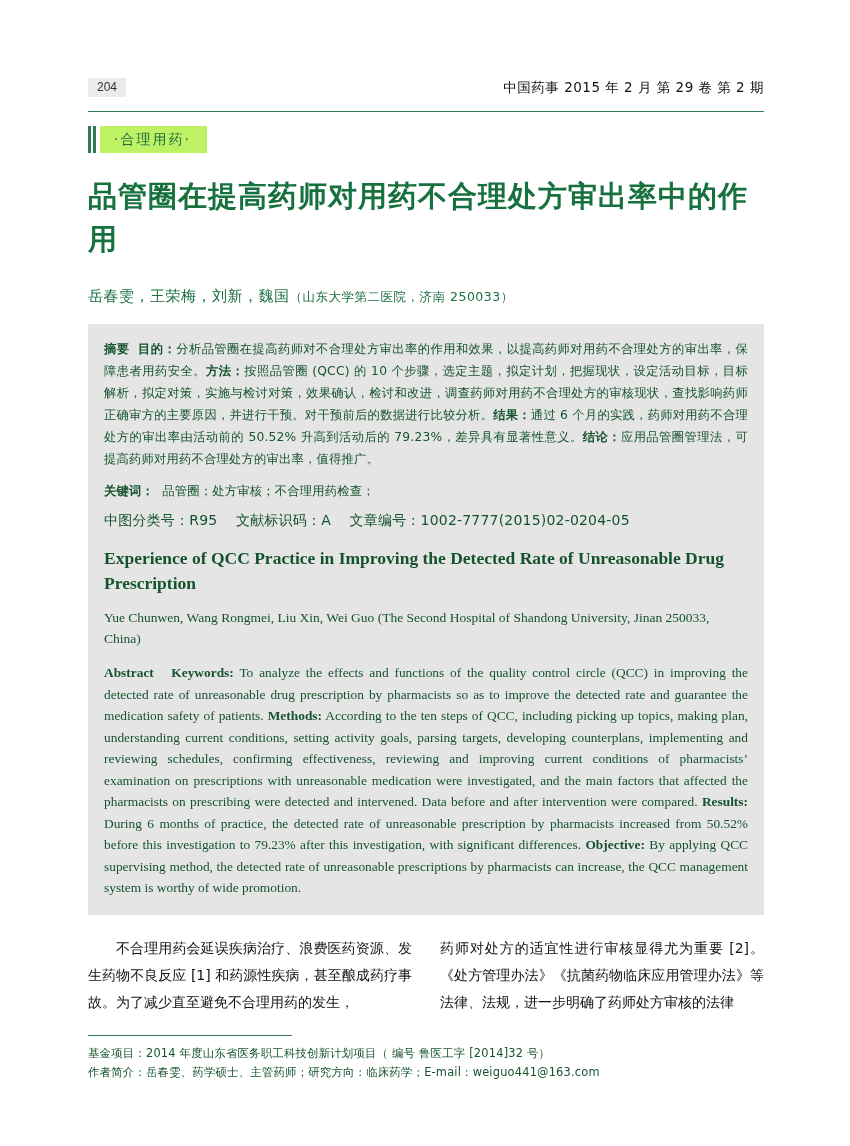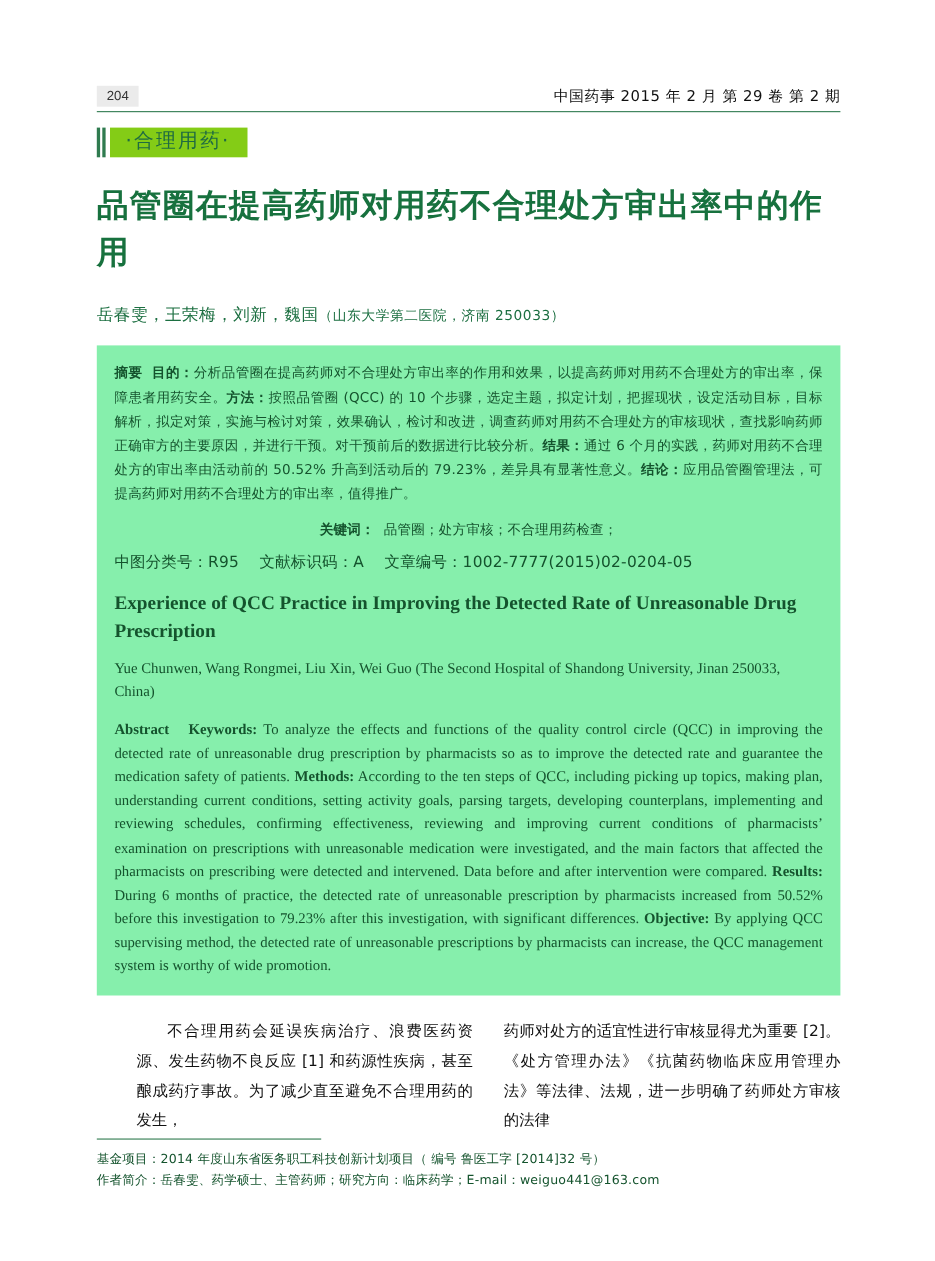--- a/index.html
+++ b/index.html
@@ -17,21 +17,21 @@
     padding:0;
   }
   .inner{
     position:absolute;
     left:88px;top:78px;width:676px;
   }
 
   
   .runhead{
     display:flex;align-items:flex-end;justify-content:space-between;
-    padding-bottom:4px;
+    padding-bottom:14px;
     border-bottom:1.6px solid #2f7b4f;
   }
   .folio{
     background:#ebebeb;
     color:#333;
     font-family:"Liberation Sans","DejaVu Sans",sans-serif;
     font-size:12px;
     padding:2px 9px 2px 9px;
     line-height:15px;
   }
@@ -45,24 +45,24 @@
   
   .coltag-wrap{
     margin-top:14px;
     display:flex;align-items:stretch;
   }
   .coltag-bars{
     display:flex;gap:2px;margin-right:4px;
   }
   .coltag-bars i{display:block;width:3px;background:#2f7b4f;}
   .coltag{
-    background:#84cc16;
+    background:#bef264;
     color:#1f6b42;
     font-family:"DejaVu Sans","Liberation Sans",sans-serif;
-    font-size:18px;
+    font-size:14px;
     letter-spacing:2px;
     padding:4px 16px 5px 14px;
     line-height:18px;
   }
 
   
   .title-cn{
     margin-top:22px;
     color:#17713e;
     font-family:"DejaVu Sans","Liberation Sans",sans-serif;
@@ -76,39 +76,38 @@
     font-family:"DejaVu Sans","Liberation Sans",sans-serif;
     font-size:15px;
     color:#1c6f41;
     letter-spacing:0.5px;
   }
   .authors-cn .aff{font-size:12.5px;}
 
   
   .abs-box{
     margin-top:18px;
-    background:#86efac;
+    background:#e5e5e5;
     padding:14px 16px 16px 16px;
   }
   .cn-abs{
     font-family:"DejaVu Sans","Liberation Sans",sans-serif;
     font-size:12.3px;
     line-height:22px;
     color:#14532d;
     text-align:justify;
     letter-spacing:0.2px;
   }
   .cn-abs b{font-weight:bold;}
   .kw-cn{
     margin-top:13px;
     font-family:"DejaVu Sans","Liberation Sans",sans-serif;
     font-size:12.3px;
     color:#14532d;
     letter-spacing:0.2px;
-    text-align:center;
   }
   .class-cn{
     margin-top:12px;
     font-family:"DejaVu Sans","Liberation Sans",sans-serif;
     font-size:14px;
     color:#14532d;
     letter-spacing:0.2px;
   }
   .title-en{
     margin-top:16px;
@@ -138,21 +137,20 @@
     color:#14532d;
   }
   .kw-en b{font-weight:bold;}
   .kw-en .sp{display:inline-block;width:18px;}
 
   
   .body-cols{
     margin-top:20px;
     display:flex;
     gap:28px;
-    margin-left:36px;
   }
   .col{
     width:324px;
     font-family:"DejaVu Sans","Liberation Sans",sans-serif;
     font-size:14px;
     line-height:27px;
     color:#111;
     text-align:justify;
   }
   .col p{margin:0;text-indent:2em;}

